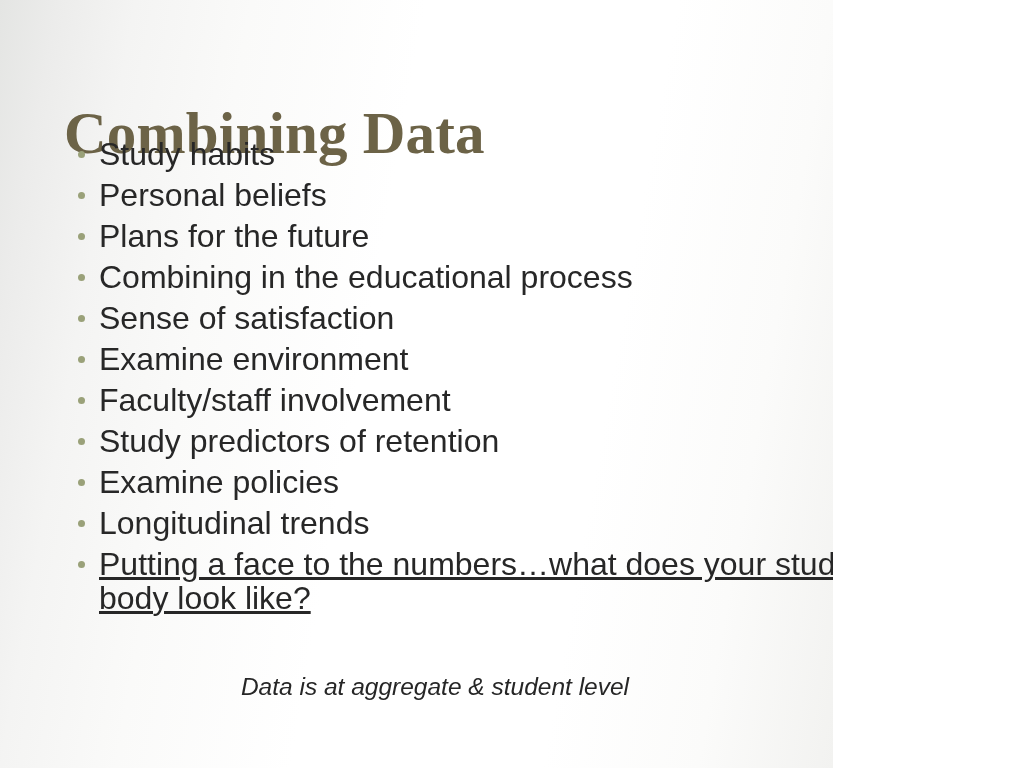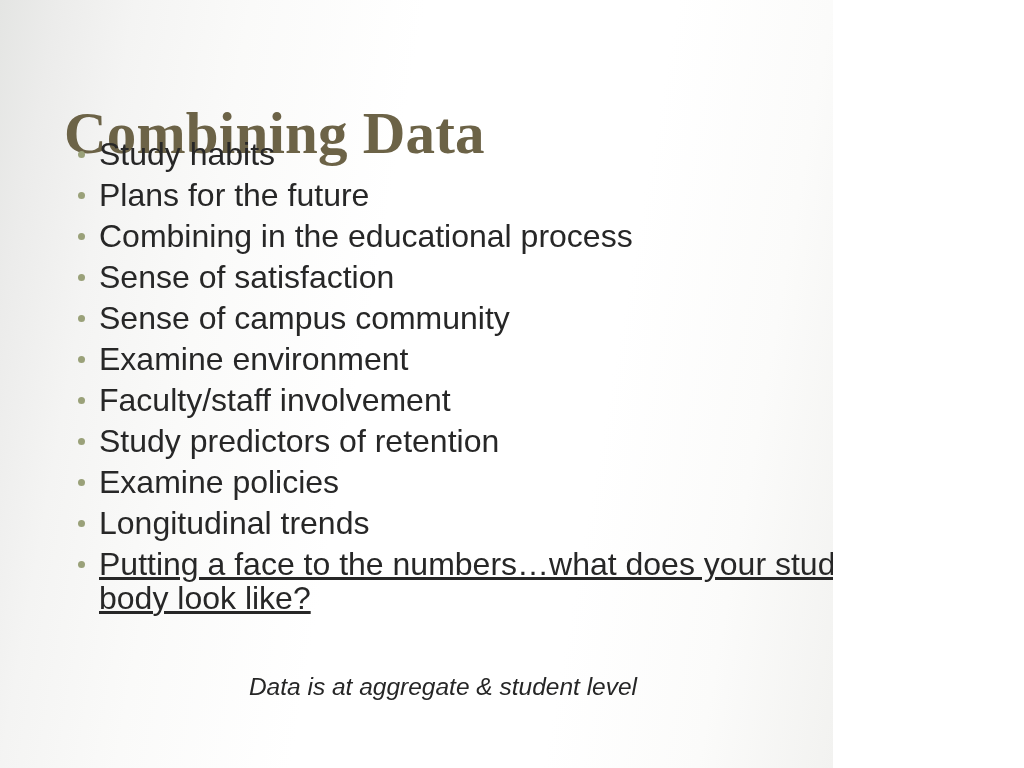--- a/index.html
+++ b/index.html
@@ -100,21 +100,21 @@
     background: #9aa179;
   }
   .bullet-item.wrap {
     padding-right: 12px;
     text-decoration: underline;
   }
 
   
   .closing-note {
     position: absolute;
-    left: 68px;
+    left: 60px;
     top: 671px;
     width: 830px;
     text-align: center;
     font-size: 24.5px;
     font-style: italic;
     color: #262626;
     line-height: 32px;
     padding-right: 80px;
     box-sizing: border-box;
   }
@@ -130,33 +130,33 @@
 
   <h1 class="slide-title">Combining Data</h1>
 
   <ul class="body-list">
     <li class="bullet-item">
       <span class="dot"></span>
       <span>Study habits</span>
     </li>
     <li class="bullet-item">
       <span class="dot"></span>
+      <span>Personal beliefs</span>
+    </li>
+    <li class="bullet-item">
+      <span class="dot"></span>
       <span>Plans for the future</span>
     </li>
     <li class="bullet-item">
       <span class="dot"></span>
       <span>Combining in the educational process</span>
     </li>
     <li class="bullet-item">
       <span class="dot"></span>
       <span>Sense of satisfaction</span>
-    </li>
-    <li class="bullet-item">
-      <span class="dot"></span>
-      <span>Sense of campus community</span>
     </li>
     <li class="bullet-item">
       <span class="dot"></span>
       <span>Examine environment</span>
     </li>
     <li class="bullet-item">
       <span class="dot"></span>
       <span>Faculty/staff involvement</span>
     </li>
     <li class="bullet-item">

